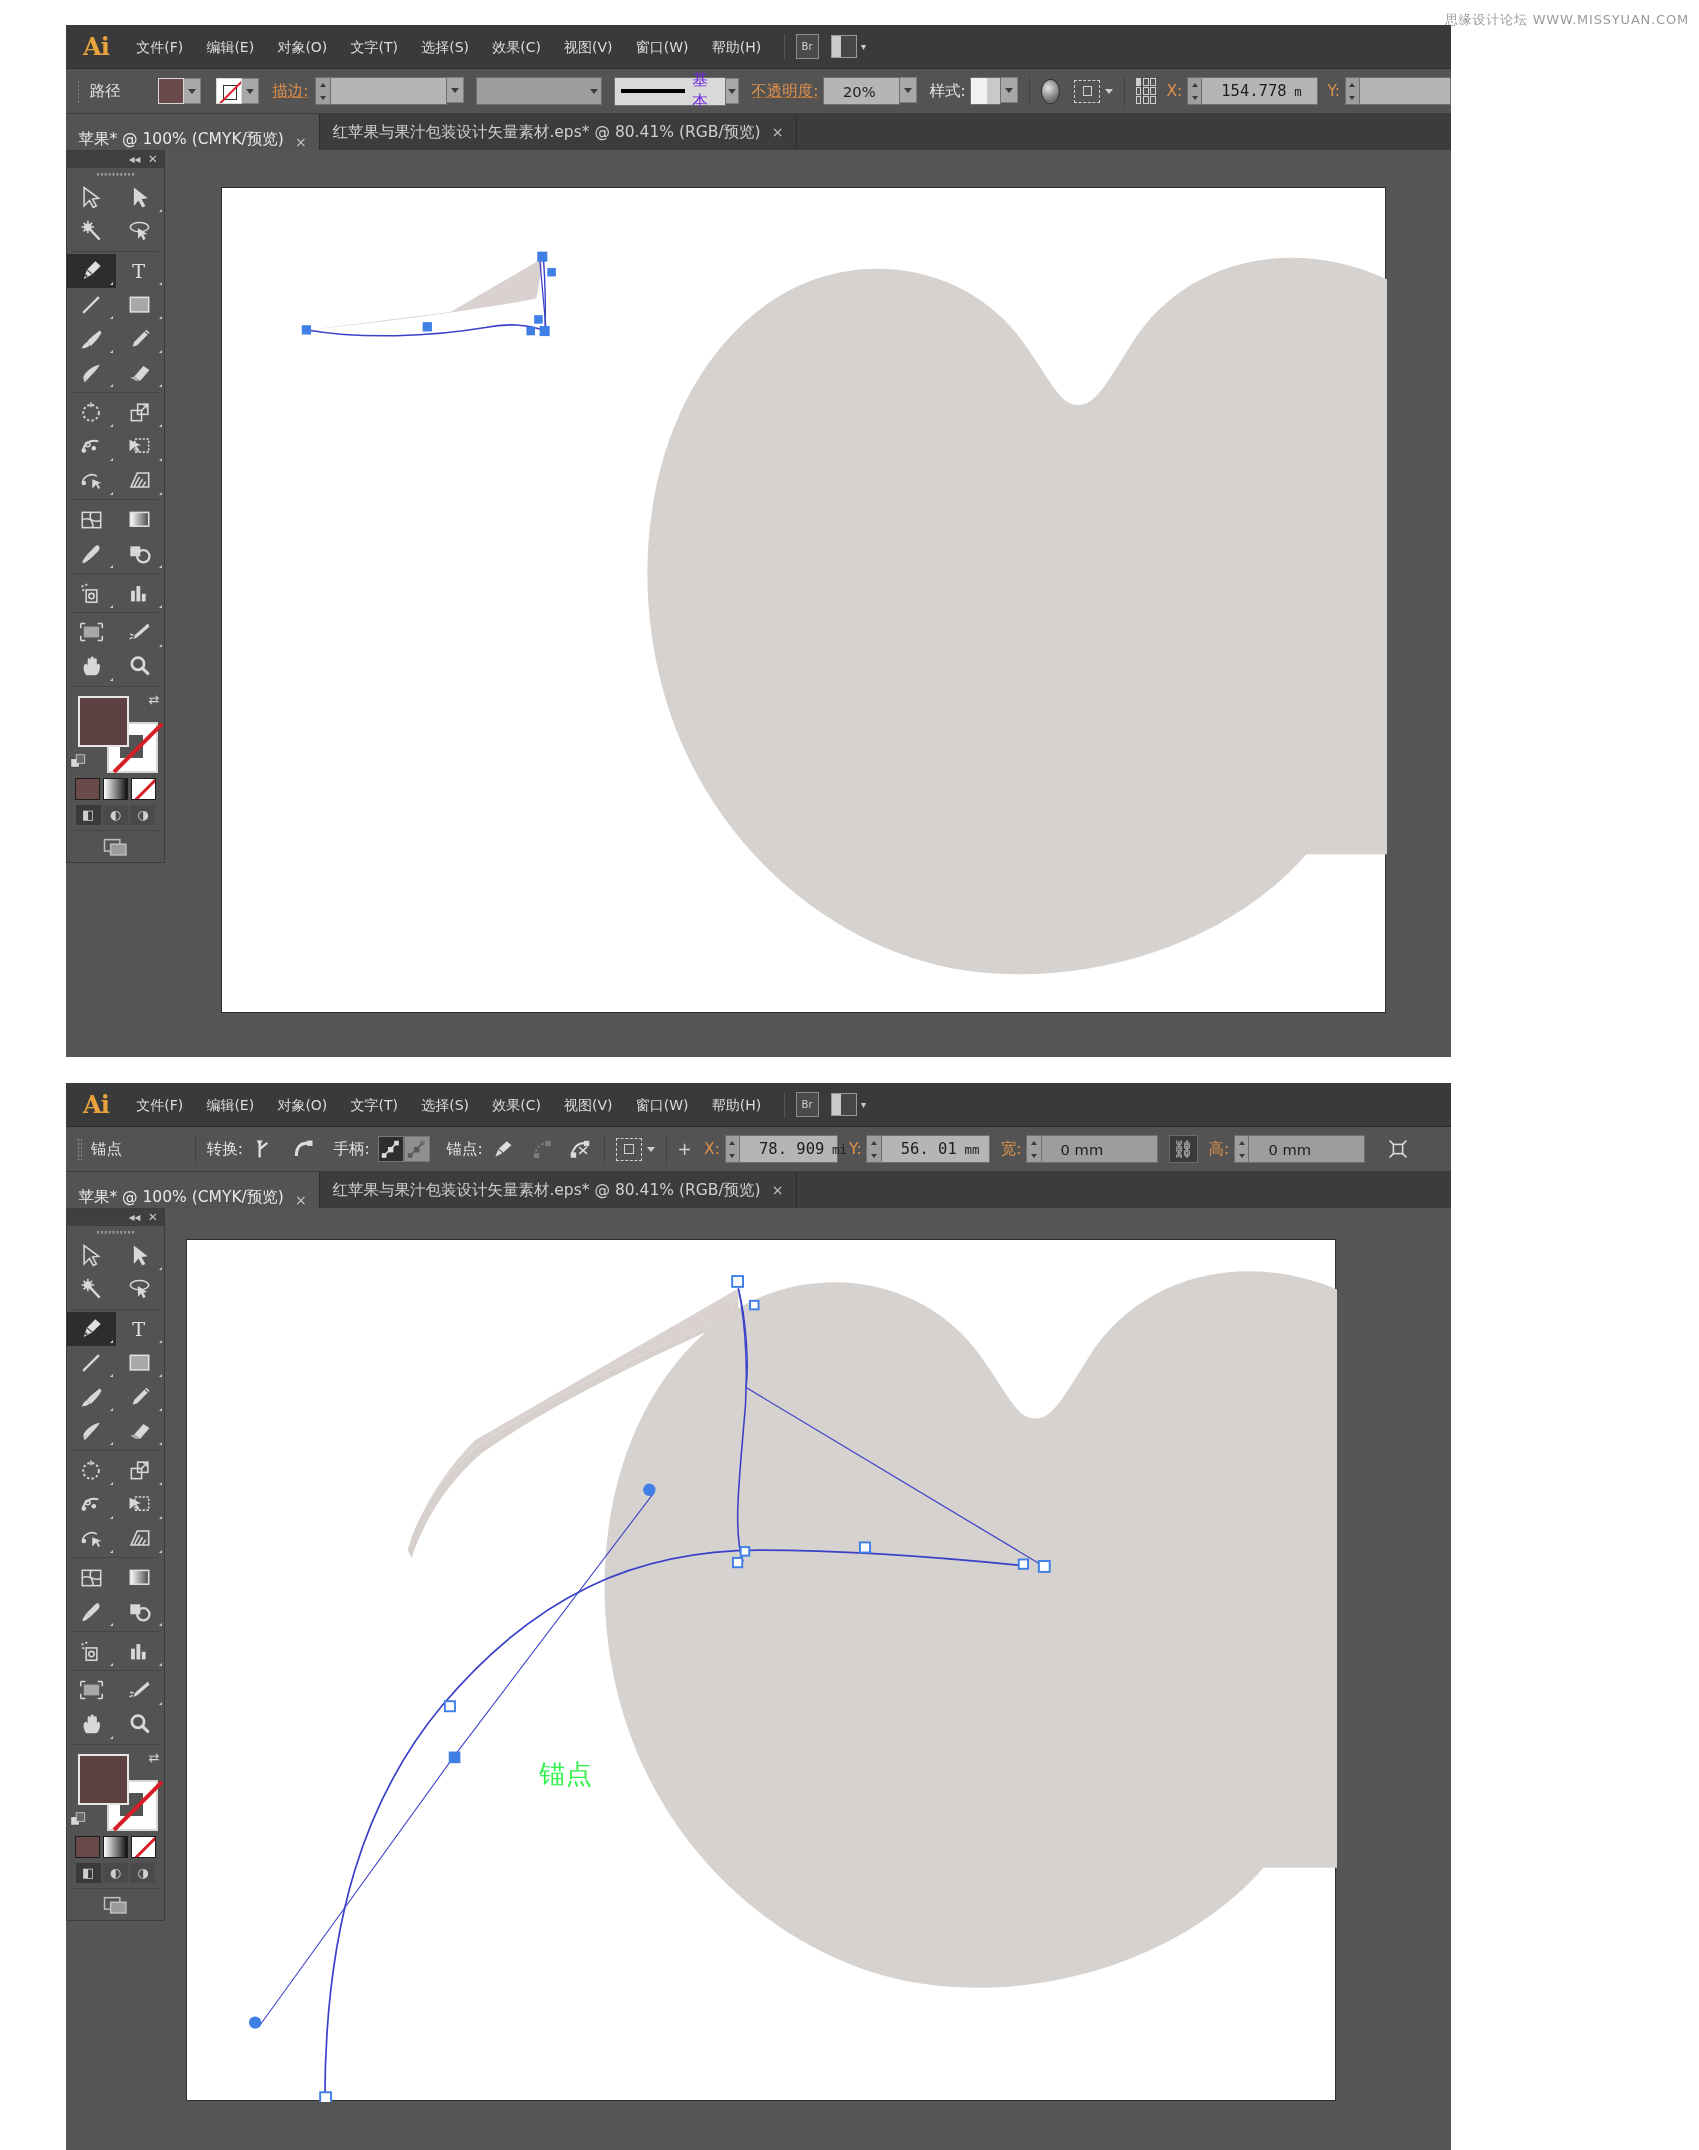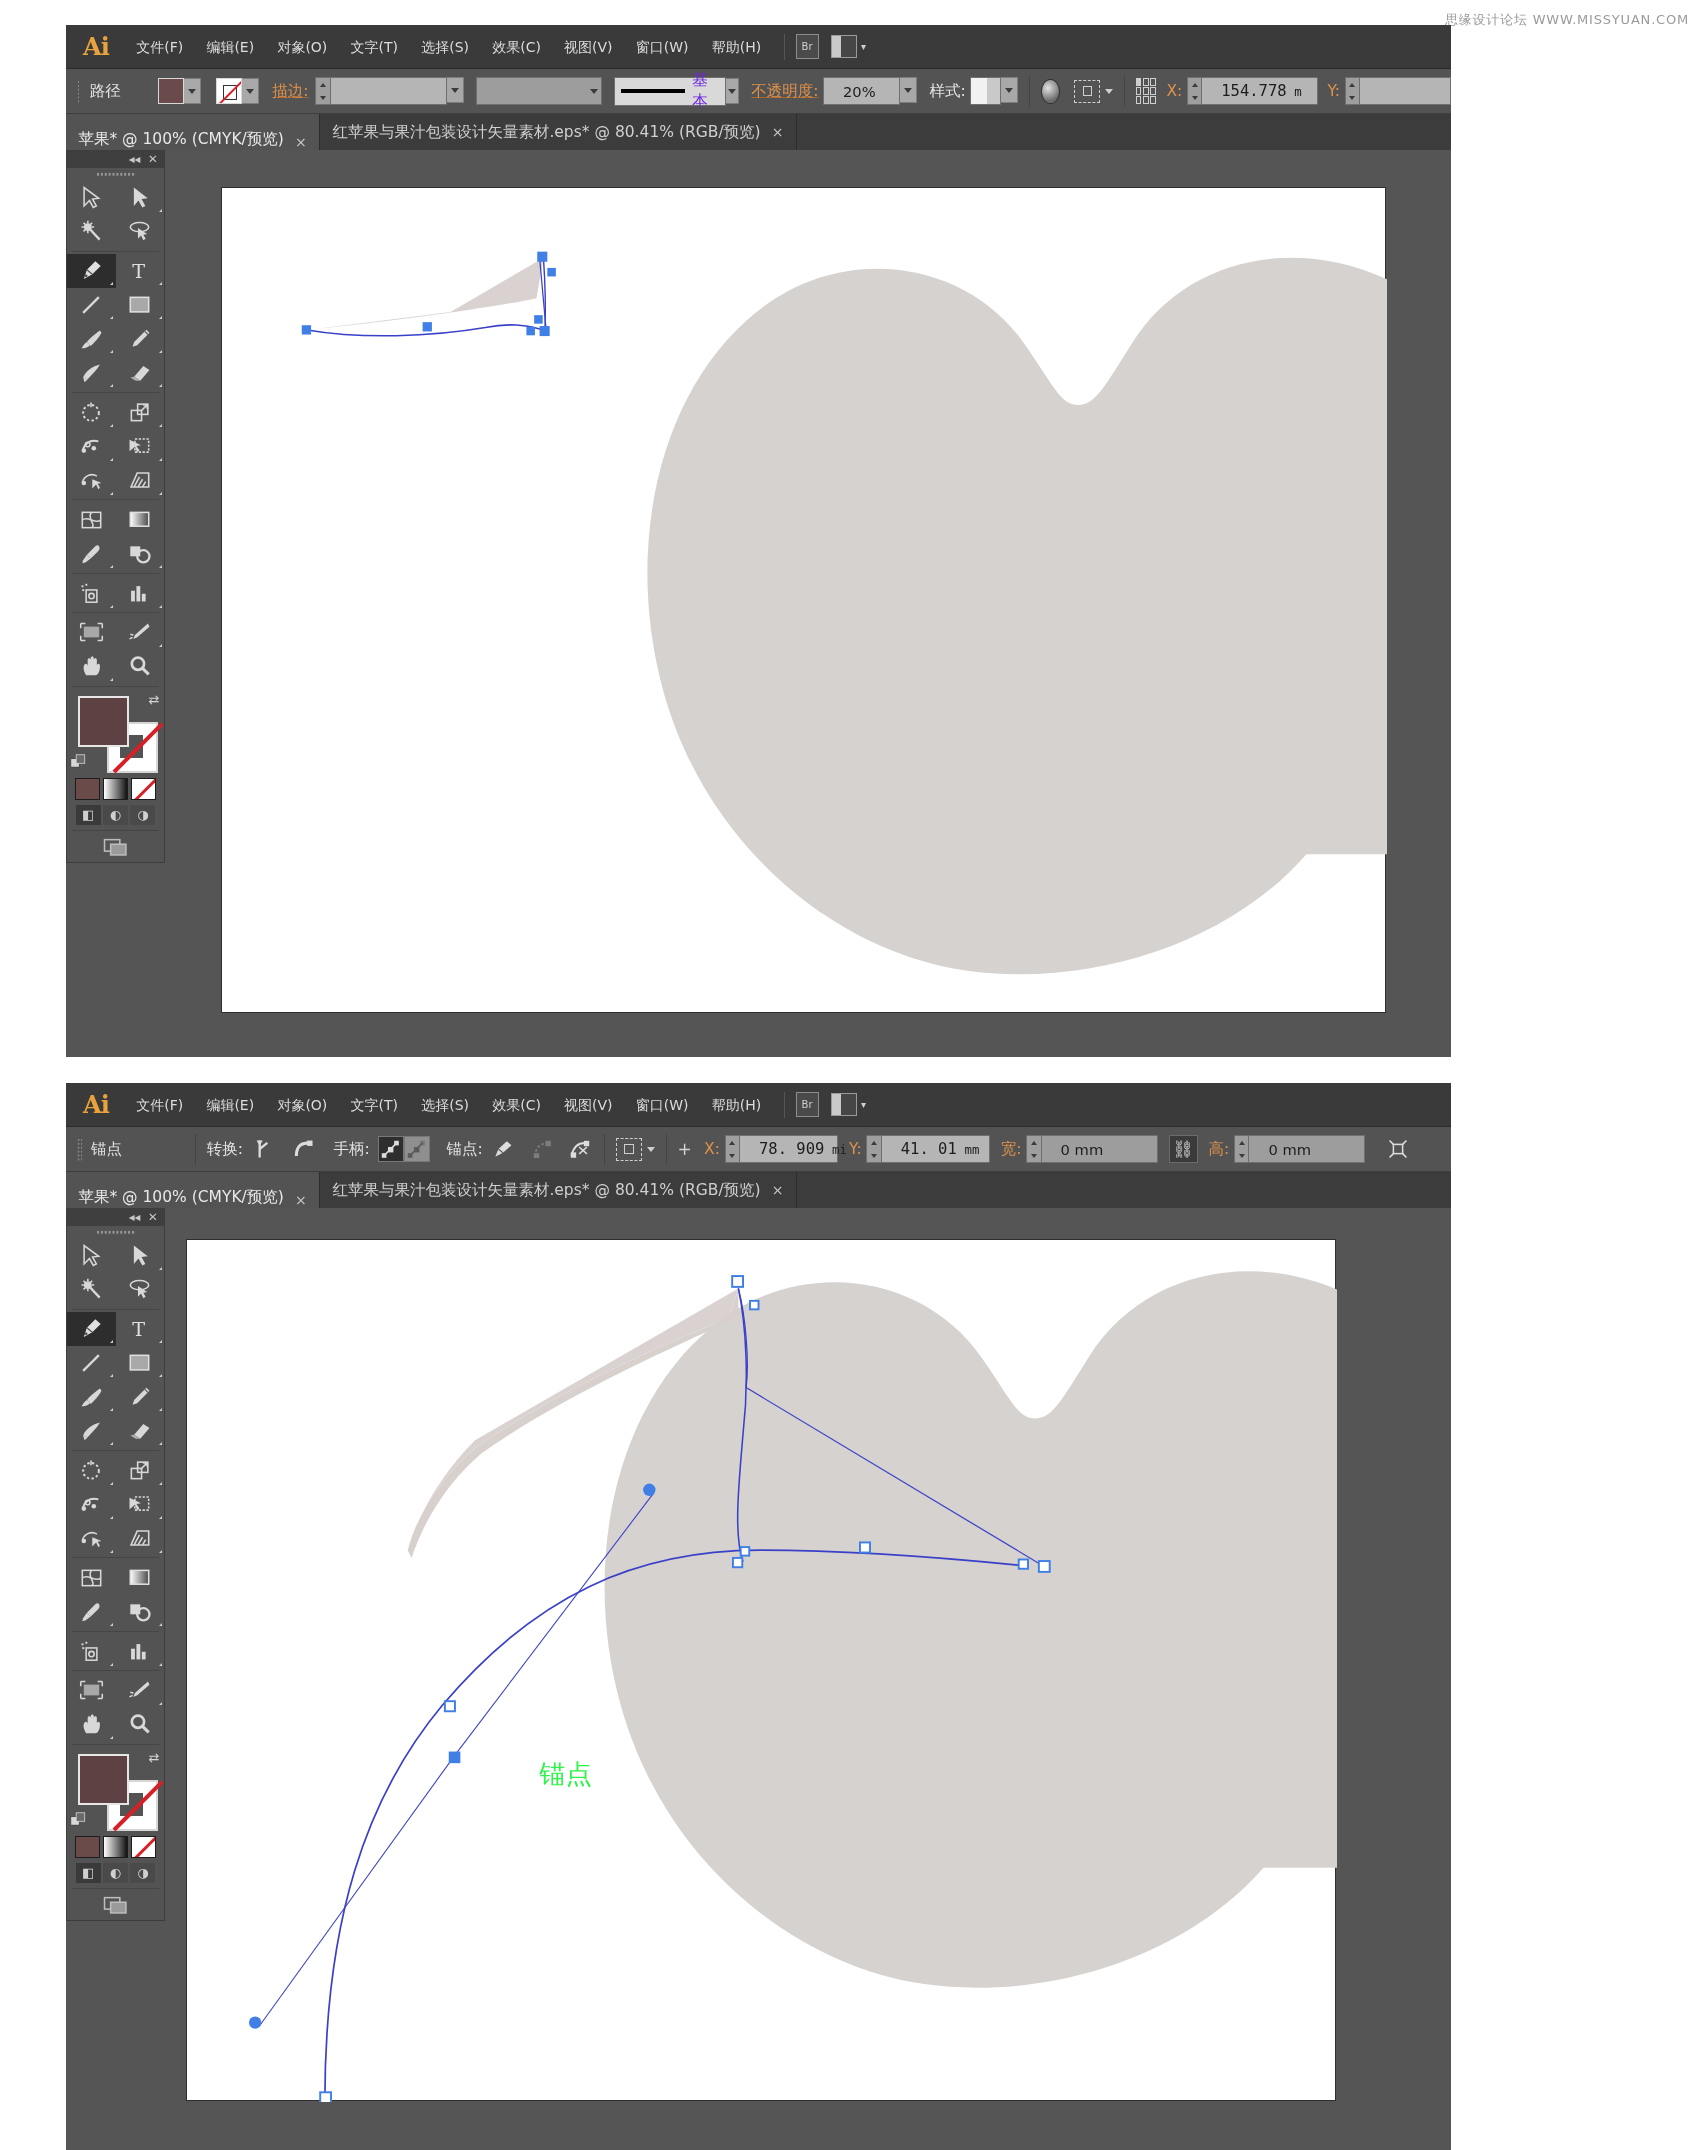--- a/index.html
+++ b/index.html
@@ -770,21 +770,21 @@
 
       <div style="width:11px"></div>
       <div class="cb-label orange-plain">Y:</div>
       <div style="width:4.6px"></div>
       <div style="display:flex">
         <div class="spin">
             <i class="up"></i>
             <i class="dn"></i>
           </div>
         <div class="field num" style="width:108px">
-          <span>41. 01</span>
+          <span>56. 01</span>
           <span style="margin-left:7.7px;font-size:12.4px">mm</span>
         </div>
       </div>
 
       <div style="width:11px"></div>
       <div class="cb-label orange-plain">宽:</div>
       <div style="width:4.6px"></div>
       <div style="display:flex">
         <div class="spin">
             <i class="up"></i>

